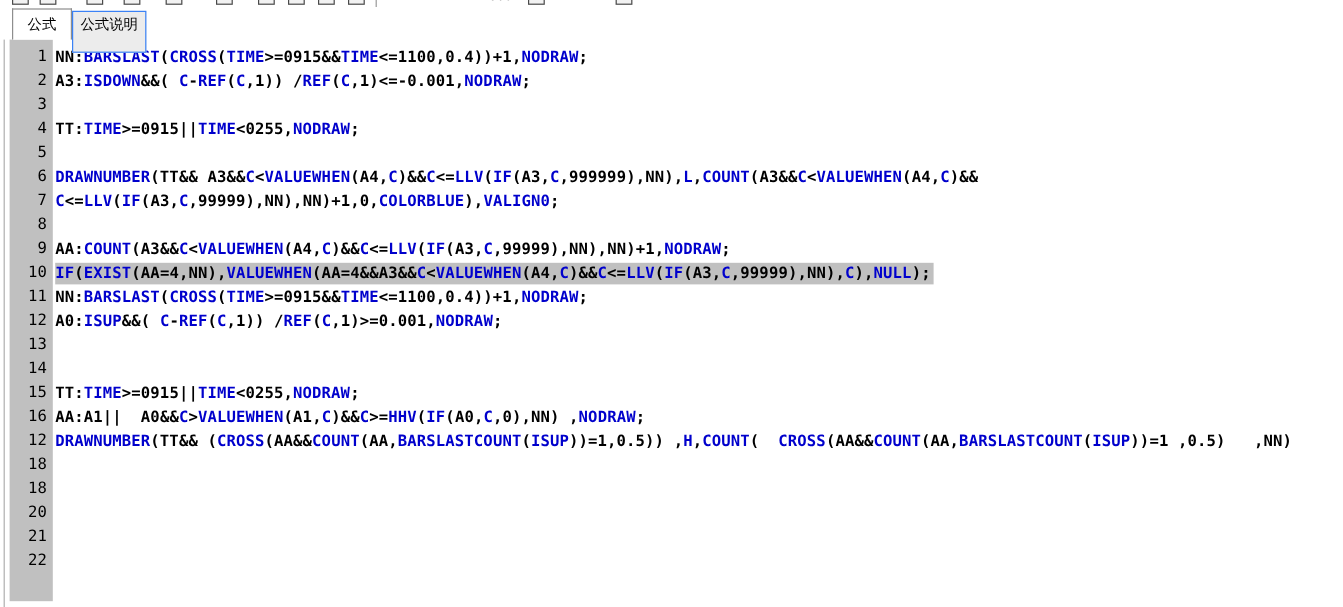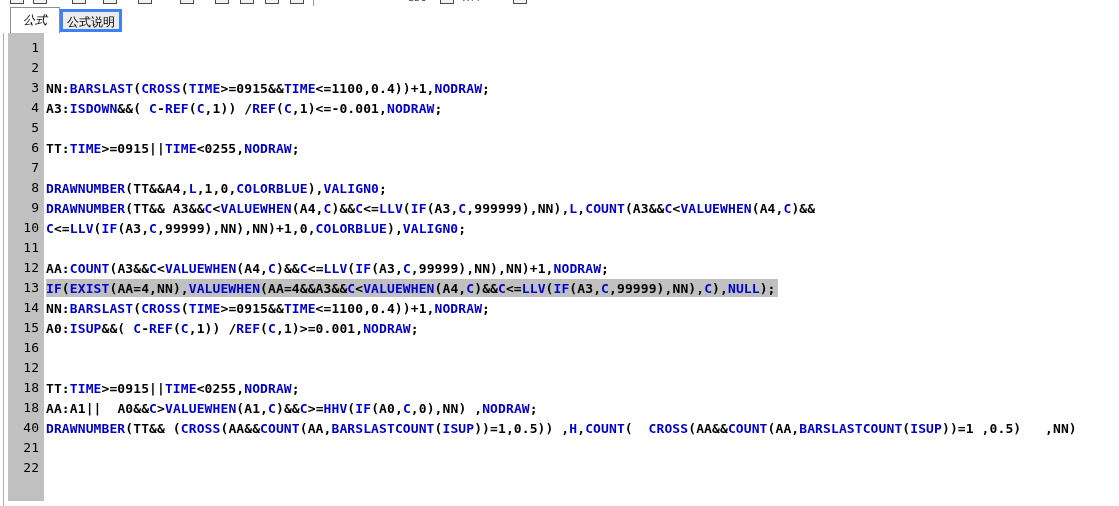--- a/index.html
+++ b/index.html
@@ -26,43 +26,43 @@
   
   .tabbar{
     position:absolute;left:0;top:6px;width:1119px;height:27px;background:#ffffff;
   }
   .tab{
     position:absolute;box-sizing:border-box;text-align:center;
     font-size:12px;color:#000;line-height:22px;cursor:default;
   }
   .tab.active{
     left:10px;top:1px;width:50px;height:26px;background:#ffffff;
-    border:1px solid #8e8e8e;border-bottom:none;z-index:2;line-height:24px;font-style:italic;
+    border:1px solid #8e8e8e;border-bottom:none;z-index:2;line-height:24px;
   }
   .tab.inactive{
-    left:60px;top:3px;width:62px;height:23px;background:#ececec;
-    border:3px solid #3b82f6;z-index:1;line-height:21px;
+    left:60px;top:3px;width:62px;height:35px;background:#ececec;
+    border:1px solid #3b82f6;z-index:1;line-height:21px;
   }
   
   .left-splitter{
     position:absolute;left:3px;top:33px;width:1px;height:473px;background:#aeaeae;
   }
   .editor{
     position:absolute;left:8px;top:33px;display:flex;align-items:flex-start;
   }
   .gutter{
     width:36px;min-height:468px;background:var(--gutter,#c0c0c0);
     padding-top:5px;box-sizing:border-box;
   }
   .ln{
     height:20px;line-height:20px;text-align:right;padding-right:5px;
     font-family:"DejaVu Sans Mono",monospace;font-size:13px;color:#000;
   }
   .code-area{
-    padding-top:5px;padding-left:2px;width:1073px;box-sizing:border-box;margin-top:40px;
+    padding-top:5px;padding-left:2px;width:1073px;box-sizing:border-box;
   }
   .code-line{height:20px;line-height:20px;white-space:pre;}
   .line-text{
     font-family:"DejaVu Sans Mono",monospace;font-weight:bold;
     font-size:13px;color:var(--txt,#000);letter-spacing:0.1px;
   }
   .line-text.sel{background:var(--sel,#c0c0c0);padding:2px 2px 1px 0;}
   .kw{color:var(--kw,#0000cc);}
 </style>
 </head>
@@ -106,31 +106,30 @@
       <div class="ln">10</div>
       <div class="ln">11</div>
       <div class="ln">12</div>
       <div class="ln">13</div>
       <div class="ln">14</div>
       <div class="ln">15</div>
       <div class="ln">16</div>
       <div class="ln">12</div>
       <div class="ln">18</div>
       <div class="ln">18</div>
-      <div class="ln">40</div>
+      <div class="ln">20</div>
       <div class="ln">21</div>
       <div class="ln">22</div>
     </div>
   <div class="code-area">
       <div class="code-line"><span class="line-text"><span>NN</span><span>:</span><span class="kw">BARSLAST</span><span>(</span><span class="kw">CROSS</span><span>(</span><span class="kw">TIME</span><span>&gt;=0915&amp;&amp;</span><span class="kw">TIME</span><span>&lt;=1100,0.4))+1,</span><span class="kw">NODRAW</span><span>;</span></span></div>
       <div class="code-line"><span class="line-text"><span>A3</span><span>:</span><span class="kw">ISDOWN</span><span>&amp;&amp;( </span><span class="kw">C</span><span>-</span><span class="kw">REF</span><span>(</span><span class="kw">C</span><span>,1)) /</span><span class="kw">REF</span><span>(</span><span class="kw">C</span><span>,1)&lt;=-0.001,</span><span class="kw">NODRAW</span><span>;</span></span></div>
       <div class="code-line"><span class="line-text"></span></div>
       <div class="code-line"><span class="line-text"><span>TT</span><span>:</span><span class="kw">TIME</span><span>&gt;=0915||</span><span class="kw">TIME</span><span>&lt;0255,</span><span class="kw">NODRAW</span><span>;</span></span></div>
       <div class="code-line"><span class="line-text"></span></div>
-      <div class="code-line"><span class="line-text"><span class="kw">DRAWNUMBER</span><span>(</span><span>TT</span><span>&amp;&amp;</span><span>A4</span><span>,</span><span class="kw">L</span><span>,1,0,</span><span class="kw">COLORBLUE</span><span>),</span><span class="kw">VALIGN0</span><span>;</span></span></div>
       <div class="code-line"><span class="line-text"><span class="kw">DRAWNUMBER</span><span>(</span><span>TT</span><span>&amp;&amp; </span><span>A3</span><span>&amp;&amp;</span><span class="kw">C</span><span>&lt;</span><span class="kw">VALUEWHEN</span><span>(</span><span>A4</span><span>,</span><span class="kw">C</span><span>)&amp;&amp;</span><span class="kw">C</span><span>&lt;=</span><span class="kw">LLV</span><span>(</span><span class="kw">IF</span><span>(</span><span>A3</span><span>,</span><span class="kw">C</span><span>,999999),</span><span>NN</span><span>),</span><span class="kw">L</span><span>,</span><span class="kw">COUNT</span><span>(</span><span>A3</span><span>&amp;&amp;</span><span class="kw">C</span><span>&lt;</span><span class="kw">VALUEWHEN</span><span>(</span><span>A4</span><span>,</span><span class="kw">C</span><span>)&amp;&amp;</span></span></div>
       <div class="code-line"><span class="line-text"><span class="kw">C</span><span>&lt;=</span><span class="kw">LLV</span><span>(</span><span class="kw">IF</span><span>(</span><span>A3</span><span>,</span><span class="kw">C</span><span>,99999),</span><span>NN</span><span>),</span><span>NN</span><span>)+1,0,</span><span class="kw">COLORBLUE</span><span>),</span><span class="kw">VALIGN0</span><span>;</span></span></div>
       <div class="code-line"><span class="line-text"></span></div>
       <div class="code-line"><span class="line-text"><span>AA</span><span>:</span><span class="kw">COUNT</span><span>(</span><span>A3</span><span>&amp;&amp;</span><span class="kw">C</span><span>&lt;</span><span class="kw">VALUEWHEN</span><span>(</span><span>A4</span><span>,</span><span class="kw">C</span><span>)&amp;&amp;</span><span class="kw">C</span><span>&lt;=</span><span class="kw">LLV</span><span>(</span><span class="kw">IF</span><span>(</span><span>A3</span><span>,</span><span class="kw">C</span><span>,99999),</span><span>NN</span><span>),</span><span>NN</span><span>)+1,</span><span class="kw">NODRAW</span><span>;</span></span></div>
       <div class="code-line"><span class="line-text sel"><span class="kw">IF</span><span>(</span><span class="kw">EXIST</span><span>(</span><span>AA</span><span>=4,</span><span>NN</span><span>),</span><span class="kw">VALUEWHEN</span><span>(</span><span>AA</span><span>=4&amp;&amp;</span><span>A3</span><span>&amp;&amp;</span><span class="kw">C</span><span>&lt;</span><span class="kw">VALUEWHEN</span><span>(</span><span>A4</span><span>,</span><span class="kw">C</span><span>)&amp;&amp;</span><span class="kw">C</span><span>&lt;=</span><span class="kw">LLV</span><span>(</span><span class="kw">IF</span><span>(</span><span>A3</span><span>,</span><span class="kw">C</span><span>,99999),</span><span>NN</span><span>),</span><span class="kw">C</span><span>),</span><span class="kw">NULL</span><span>);</span></span></div>
       <div class="code-line"><span class="line-text"><span>NN</span><span>:</span><span class="kw">BARSLAST</span><span>(</span><span class="kw">CROSS</span><span>(</span><span class="kw">TIME</span><span>&gt;=0915&amp;&amp;</span><span class="kw">TIME</span><span>&lt;=1100,0.4))+1,</span><span class="kw">NODRAW</span><span>;</span></span></div>
       <div class="code-line"><span class="line-text"><span>A0</span><span>:</span><span class="kw">ISUP</span><span>&amp;&amp;( </span><span class="kw">C</span><span>-</span><span class="kw">REF</span><span>(</span><span class="kw">C</span><span>,1)) /</span><span class="kw">REF</span><span>(</span><span class="kw">C</span><span>,1)&gt;=0.001,</span><span class="kw">NODRAW</span><span>;</span></span></div>
       <div class="code-line"><span class="line-text"></span></div>
       <div class="code-line"><span class="line-text"></span></div>
       <div class="code-line"><span class="line-text"><span>TT</span><span>:</span><span class="kw">TIME</span><span>&gt;=0915||</span><span class="kw">TIME</span><span>&lt;0255,</span><span class="kw">NODRAW</span><span>;</span></span></div>

